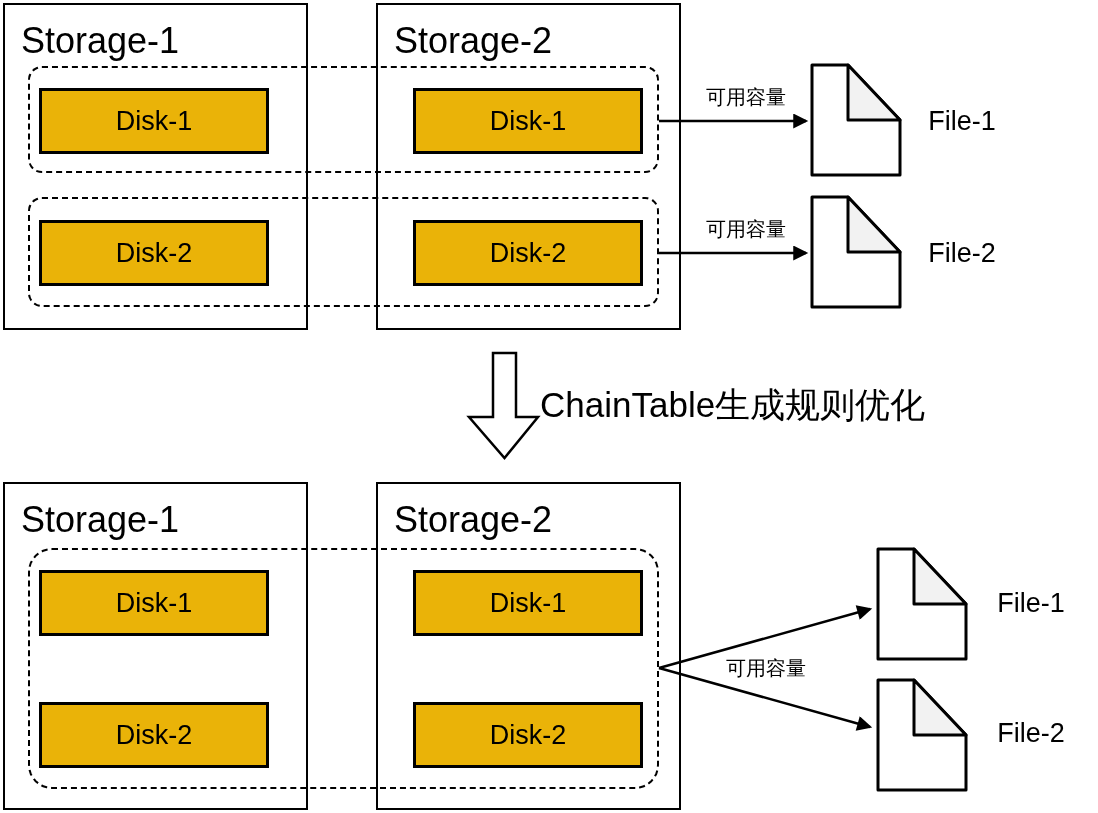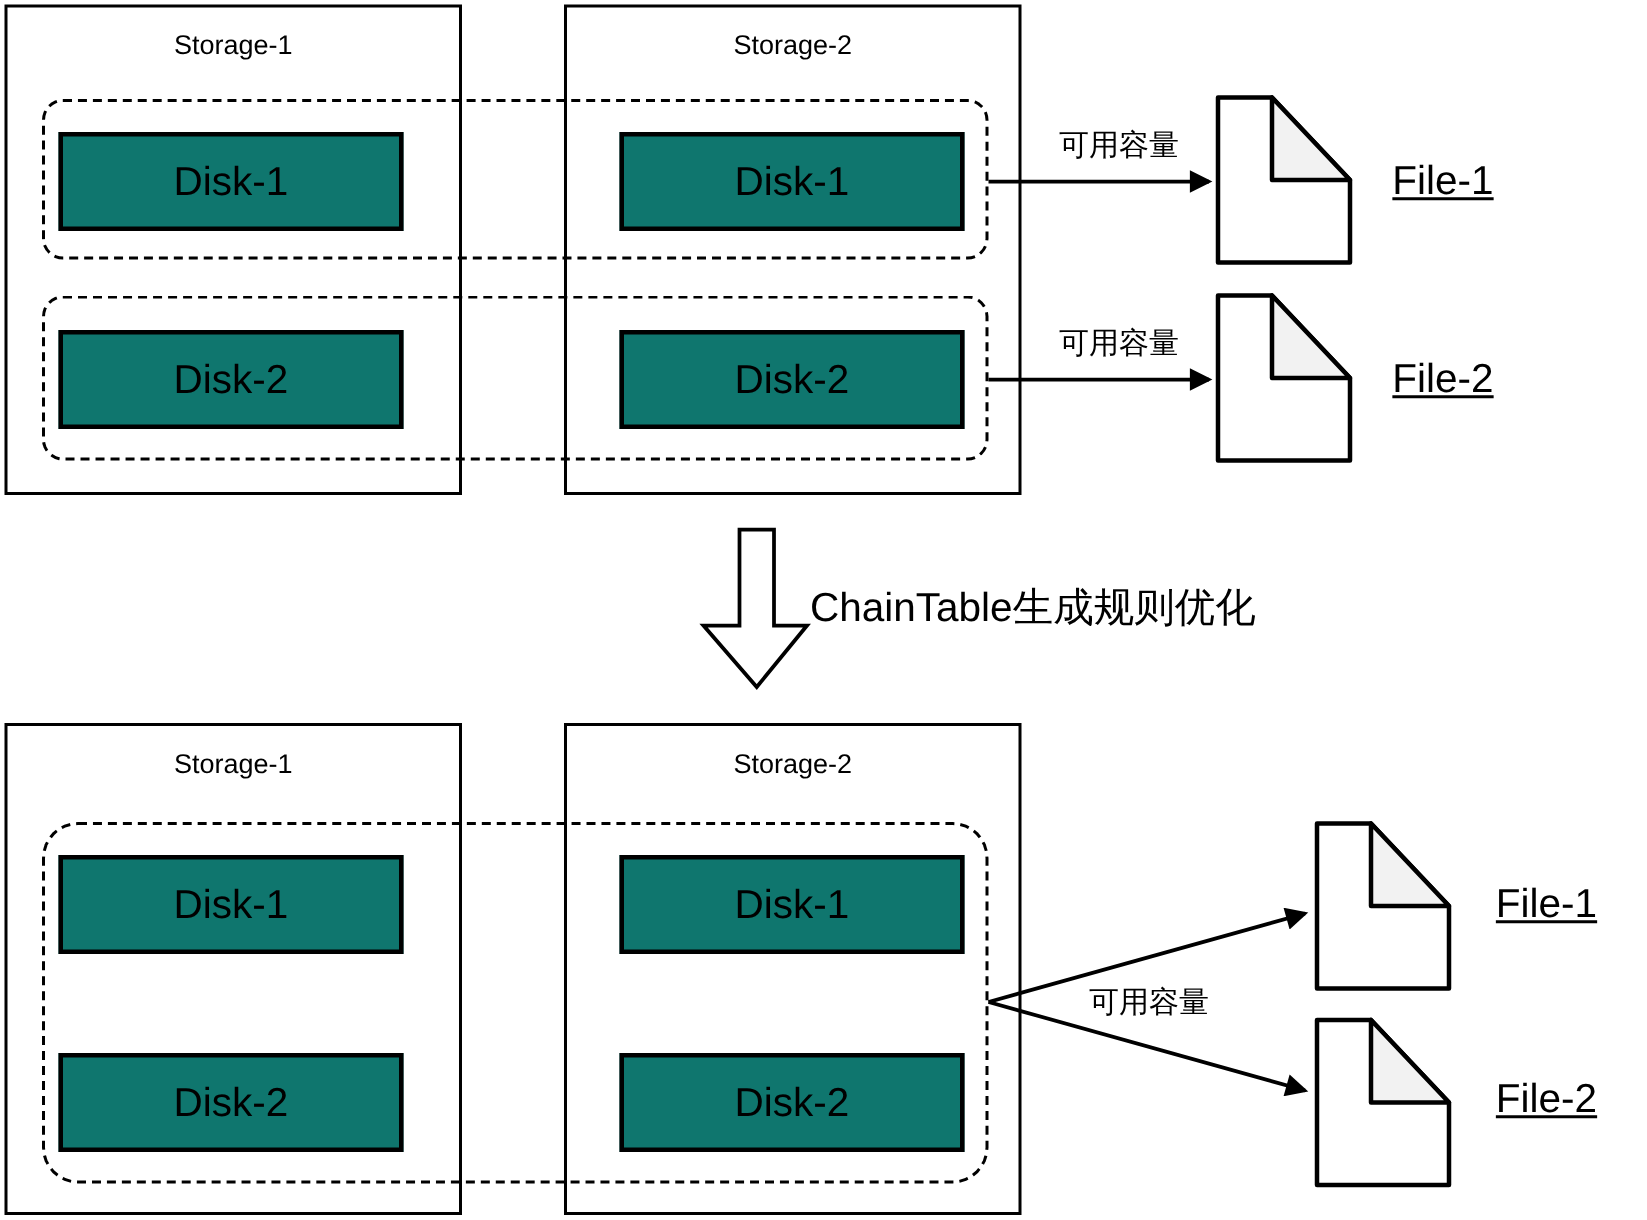--- a/index.html
+++ b/index.html
@@ -15,55 +15,55 @@
   }
 
   .storage {
     position: absolute;
     border: 2px solid #000;
     background: transparent;
   }
   .stitle {
     position: absolute;
     top: 15px;
-    left: 0;
+    left: 16px;
     width: 100%;
-    text-align: center;
-    font-size: 18px;
+    text-align: left;
+    font-size: 36px;
     white-space: nowrap;
   }
 
   .dgroup {
     position: absolute;
     border: 2.5px dashed #000;
     background: transparent;
   }
   .dgroup.small { border-radius: 14px; }
   .dgroup.big   { border-radius: 24px; }
 
   .disk {
     position: absolute;
     border: 3px solid #000;
-    background: #0f766e;
+    background: #eab308;
     display: flex;
     align-items: center;
     justify-content: center;
     font-size: 27px;
     white-space: nowrap;
   }
 
   .lbl {
     position: absolute;
     font-size: 20px;
     white-space: nowrap;
     transform: translate(-50%, -50%);
   }
-  .lbl.file { font-size: 27px; text-decoration: underline; }
+  .lbl.file { font-size: 27px; }
   .lbl.transition {
-    font-size: 27px;
+    font-size: 35px;
     transform: translate(0, -50%);
   }
 
   svg.overlay {
     position: absolute;
     left: 0;
     top: 0;
     pointer-events: none;
   }
   svg.overlay line { stroke: #000; stroke-width: 2.5; }

